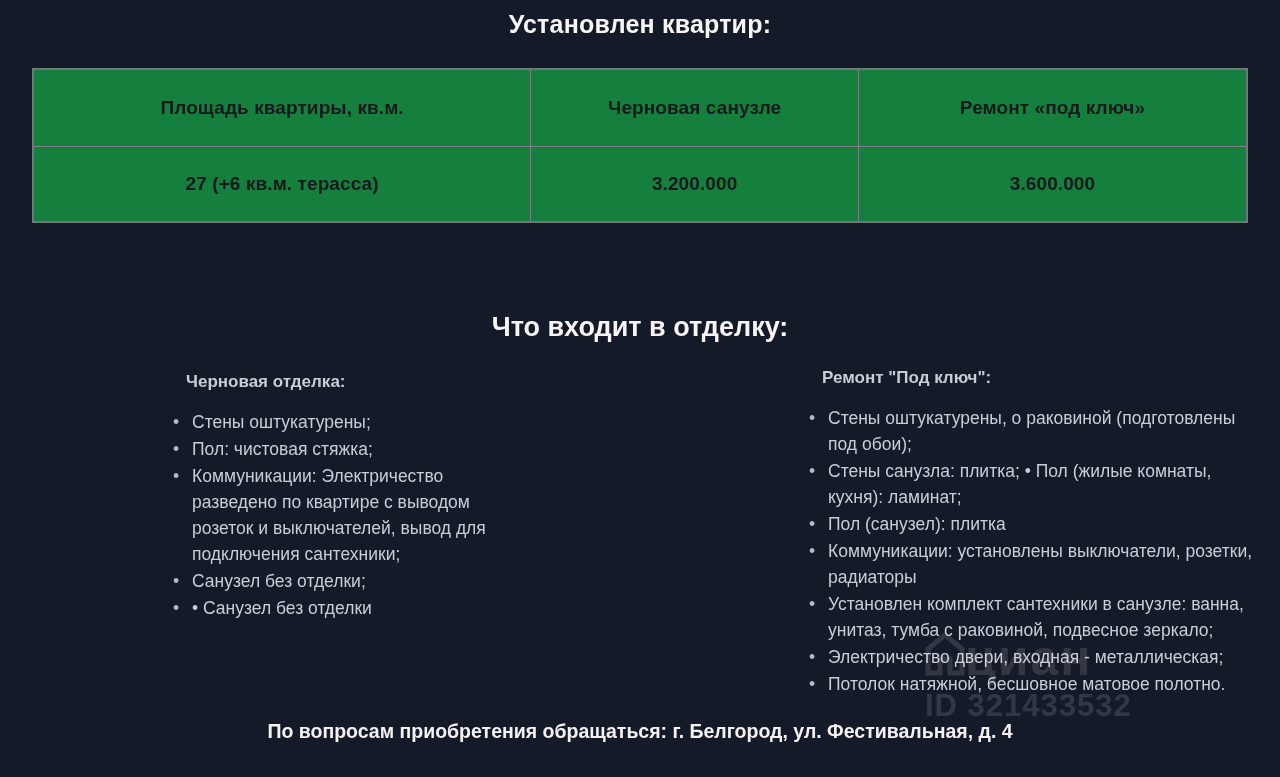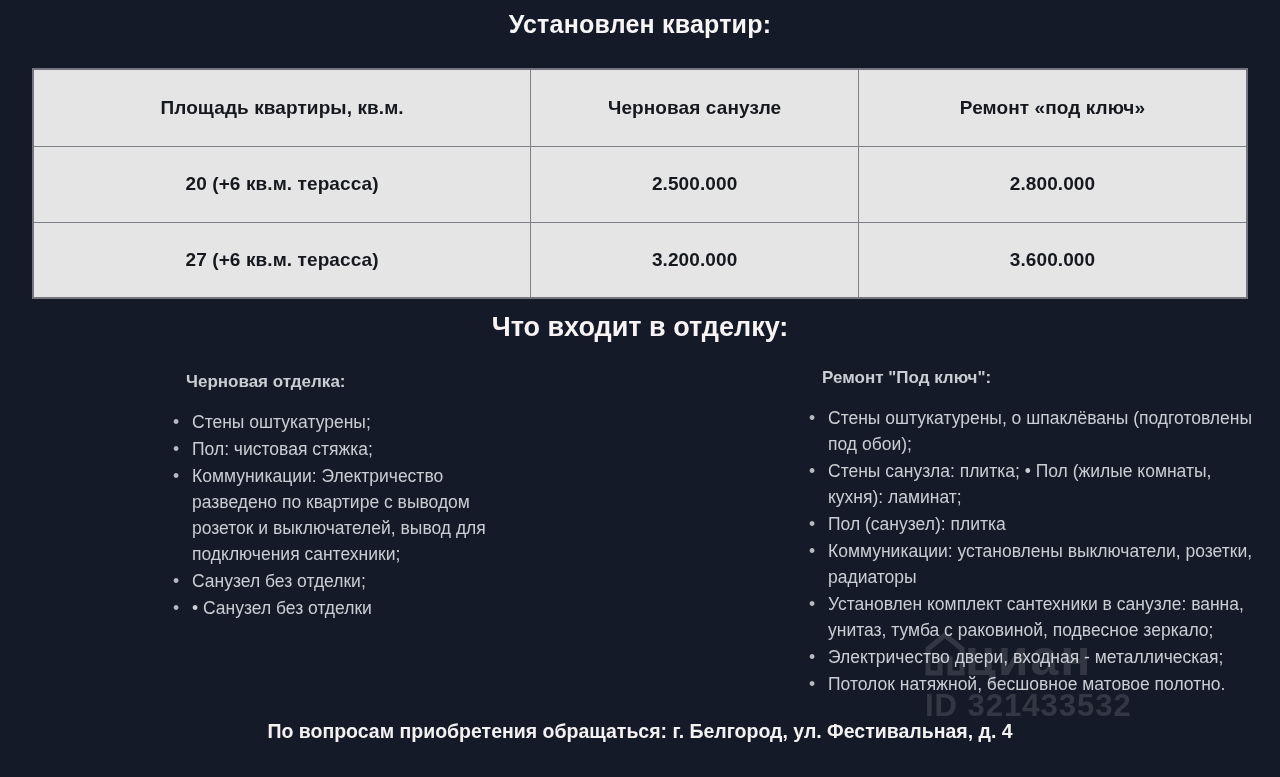--- a/index.html
+++ b/index.html
@@ -19,21 +19,21 @@
     font-weight: bold;
     color: #f7f5f6;
     letter-spacing: 0.2px;
   }
 
   table.price-table {
     position: absolute;
     top: 68px; left: 32px;
     width: 1216px;
     border-collapse: collapse;
-    background: #e5e5e5;
+    background: #15803d;
     border: 2px solid #73767d;
   }
   table.price-table th, table.price-table td {
     border: 1px solid #7d8087;
     text-align: center;
     vertical-align: middle;
     color: #15181d;
     font-weight: bold;
     font-size: 19px;
     letter-spacing: 0.1px;
@@ -124,25 +124,20 @@
 <table class="price-table">
   <thead>
     <tr>
       <th class="col-area">Площадь квартиры, кв.м.</th>
       <th class="col-rough">Черновая санузле</th>
       <th class="col-turnkey">Ремонт «под ключ»</th>
     </tr>
   </thead>
   <tbody>
     <tr>
-      <td>20 (+6 кв.м. терасса)</td>
-      <td>2.500.000</td>
-      <td>2.800.000</td>
-    </tr>
-    <tr>
       <td>27 (+6 кв.м. терасса)</td>
       <td>3.200.000</td>
       <td>3.600.000</td>
     </tr>
   </tbody>
 </table>
 
 <h2 class="section-title">Что входит в отделку:</h2>
 
 <div class="list-col rough-col">
@@ -152,21 +147,21 @@
     <li>Пол: чистовая стяжка;</li>
     <li>Коммуникации: Электричество разведено  по квартире с выводом розеток и выключателей, вывод для подключения сантехники;</li>
     <li>Санузел без отделки;</li>
     <li>• Санузел без отделки</li>
   </ul>
 </div>
 
 <div class="list-col turnkey-col">
   <div class="col-title">Ремонт "Под ключ":</div>
   <ul>
-    <li>Стены оштукатурены, о шпаклёваны (подготовлены под обои);</li>
+    <li>Стены оштукатурены, о раковиной (подготовлены под обои);</li>
     <li>Стены санузла: плитка; • Пол (жилые комнаты, кухня): ламинат;</li>
     <li>Пол (санузел): плитка</li>
     <li>Коммуникации: установлены выключатели, розетки, радиаторы</li>
     <li>Установлен комплект сантехники в санузле: ванна, унитаз, тумба с раковиной, подвесное зеркало;</li>
     <li>Электричество двери, входная - металлическая;</li>
     <li>Потолок натяжной, бесшовное матовое полотно.</li>
   </ul>
 </div>
 
 <div class="watermark">

